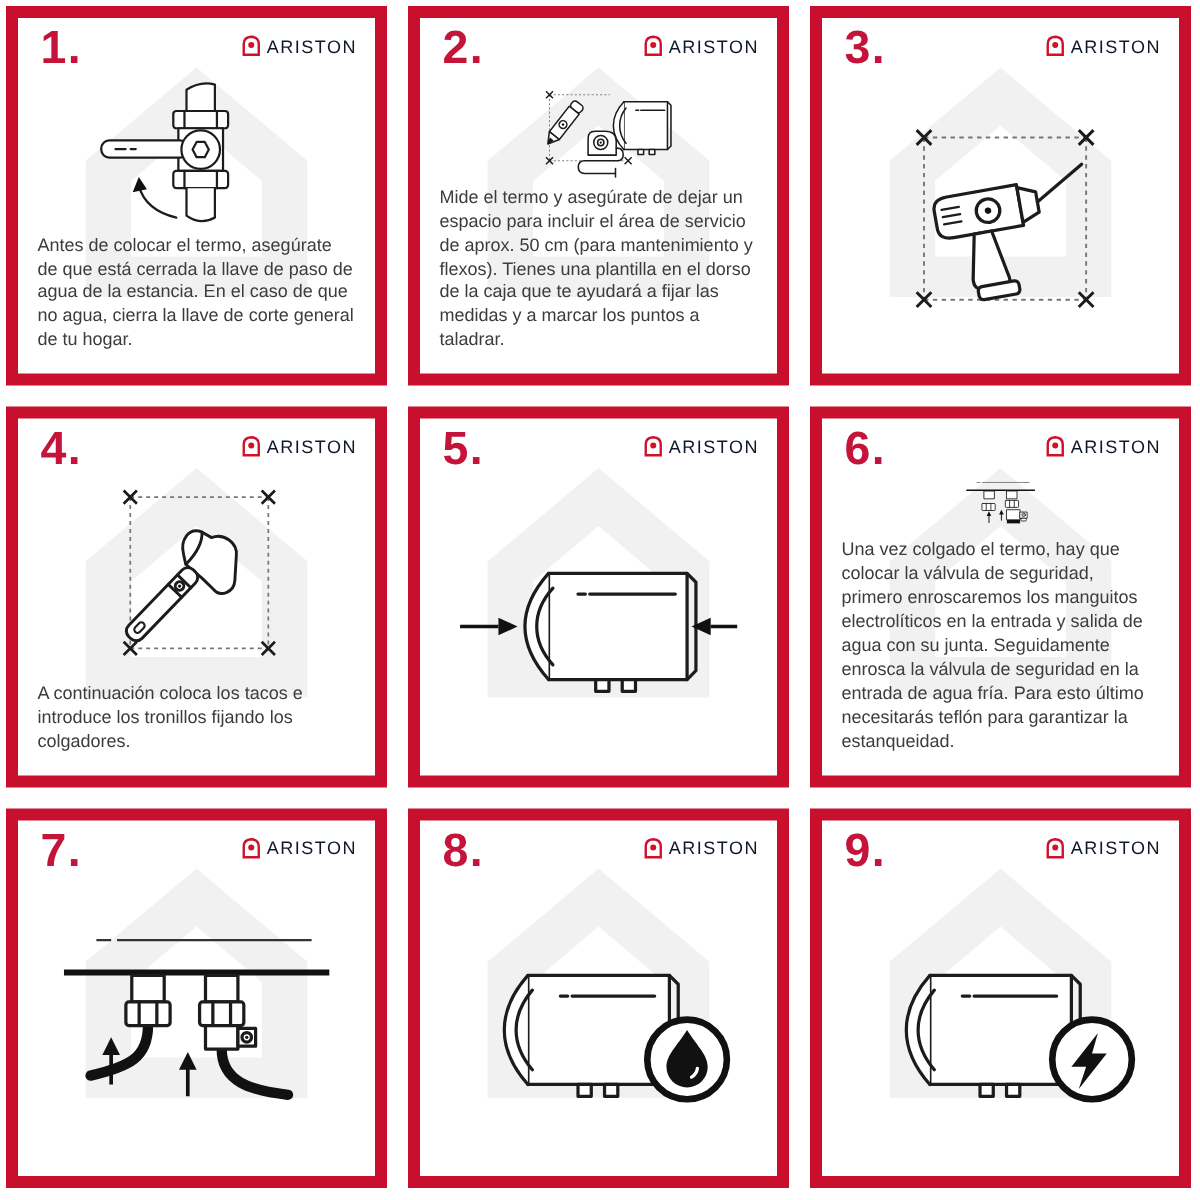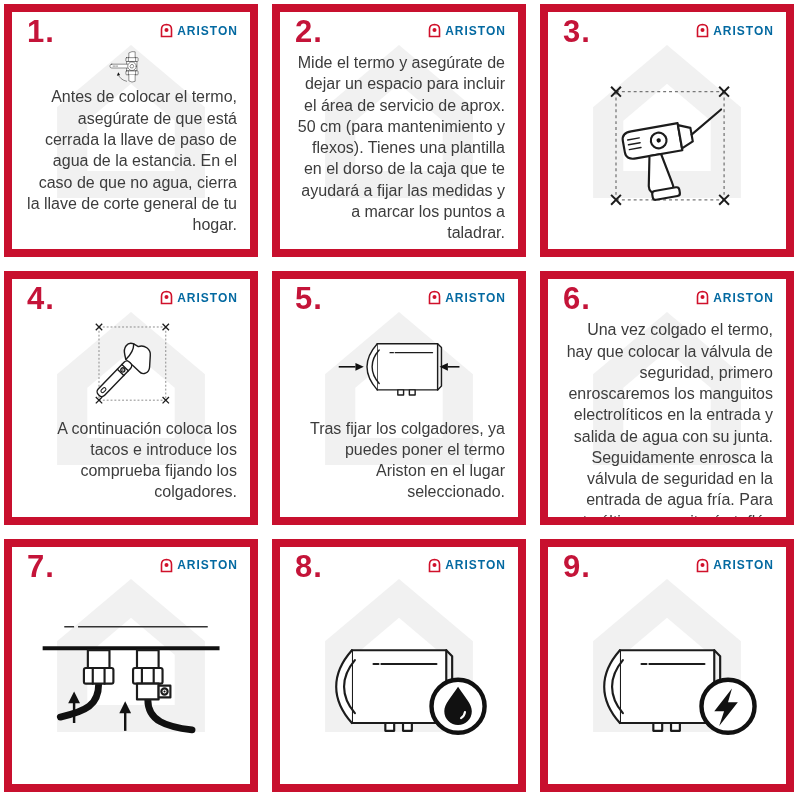--- a/index.html
+++ b/index.html
@@ -3,26 +3,26 @@
 <meta charset="utf-8">
 <style>
   html,body{margin:0;padding:0;background:#ffffff;}
   body{width:800px;height:800px;font-family:"Liberation Sans",sans-serif;-webkit-font-smoothing:antialiased;}
   .grid{box-sizing:border-box;width:800px;height:800px;padding:4px 6px 8px 4px;display:grid;
         grid-template-columns:repeat(3,1fr);grid-template-rows:repeat(3,1fr);gap:14px;}
   .panel{position:relative;background:#fff;border:8px solid #C8102E;display:flex;flex-direction:column;overflow:hidden;}
   .panel-top{position:relative;height:38px;z-index:2;flex:none;}
   .step-number{position:absolute;top:2px;left:15px;font-size:31px;font-weight:bold;color:#C41439;letter-spacing:1px;}
   .brand{position:absolute;top:11px;right:12px;display:flex;align-items:center;gap:4px;}
-  .brand-text{color:#0369a1;font-weight:bold;font-size:12px;letter-spacing:1px;}
+  .brand-text{color:#0f172a;font-weight:normal;font-size:12px;letter-spacing:1px;}
   .brand-icon svg{display:block;}
   .watermark{position:absolute;left:50%;top:45%;transform:translate(-50%,-50%);width:168px;height:168px;z-index:0;}
   .illus-area{flex:1;min-height:0;display:flex;align-items:center;justify-content:center;z-index:1;position:relative;padding:0 4px;}
   .illus-area svg{width:94%;height:98%;}
-  .caption{z-index:1;position:relative;flex:none;text-align:right;color:#3C3C3C;font-size:16px;line-height:1.33;
+  .caption{z-index:1;position:relative;flex:none;text-align:left;color:#3C3C3C;font-size:12px;line-height:1.33;
            padding:2px 13px 14px 13px;}
   .ln{stroke:#1c1c1c;stroke-width:2.2;stroke-linecap:round;stroke-linejoin:round;fill:#fff;}
   .nf{fill:none;}
   .dash{stroke:#777;stroke-width:1.3;stroke-dasharray:3,3;fill:none;}
   .xm{stroke:#1c1c1c;stroke-width:2;fill:none;}
   .blk{fill:#111;stroke:none;}
   .thin{stroke:#333;stroke-width:1.5;fill:none;}
   .thick{stroke:#111;stroke-width:4;fill:none;}
   .hose{stroke:#111;stroke-width:7;stroke-linecap:round;fill:none;}
 </style>
@@ -207,21 +207,21 @@
           <path d="M-8,-8 L-14,-12 C-24,-18 -26,-30 -16,-34 L-8,-36 C-4,-45 9,-47 15,-39 L27,-25 C33,-18 28,-8 20,-9 L8,-9 Z"></path>
           <path class="nf" d="M-16,-34 C-10,-28 -8,-20 -8,-9"></path>
           <rect x="-7" y="-9" width="14" height="70" rx="6"></rect>
           <path class="nf" d="M-7,2 H7 M-7,12 H7"></path>
           <circle cx="0" cy="7" r="3.2"></circle>
             <circle class="blk" cx="0" cy="7" r="1.2"></circle>
           <rect x="-2.5" y="46" width="5" height="9" rx="2.5" stroke-width="1.6"></rect>
         </g>
       </svg>
     </div>
-    <div class="caption">A continuación coloca los tacos e introduce los comprueba fijando los colgadores.</div>
+    <div class="caption">A continuación coloca los tacos e introduce los tronillos fijando los colgadores.</div>
   </div>
 
   <div class="panel">
     <svg class="watermark" viewBox="0 0 200 200">
       <path fill="#F1F1F1" fill-rule="evenodd" d="M100,12 L188,86 V194 H12 V86 Z M100,58 L152,102 V162 H48 V102 Z"></path>
     </svg>
     <div class="panel-top">
       <div class="step-number">5.</div>
       <div class="brand">
         <span class="brand-icon">
@@ -245,21 +245,20 @@
             <rect x="126" y="112" width="9" height="8"></rect>
         </g>
         <g stroke="#111" stroke-width="2.5" fill="none">
             <line x1="16" y1="76" x2="42" y2="76"></line>
             <line x1="204" y1="76" x2="186" y2="76"></line>
           </g>
         <path class="blk" d="M42,70 L55,76 L42,82 Z"></path>
         <path class="blk" d="M186,70 L173,76 L186,82 Z"></path>
       </svg>
     </div>
-    <div class="caption">Tras fijar los colgadores, ya puedes poner el termo Ariston en el lugar seleccionado.</div>
   </div>
 
   <div class="panel">
     <svg class="watermark" viewBox="0 0 200 200">
       <path fill="#F1F1F1" fill-rule="evenodd" d="M100,12 L188,86 V194 H12 V86 Z M100,58 L152,102 V162 H48 V102 Z"></path>
     </svg>
     <div class="panel-top">
       <div class="step-number">6.</div>
       <div class="brand">
         <span class="brand-icon">

